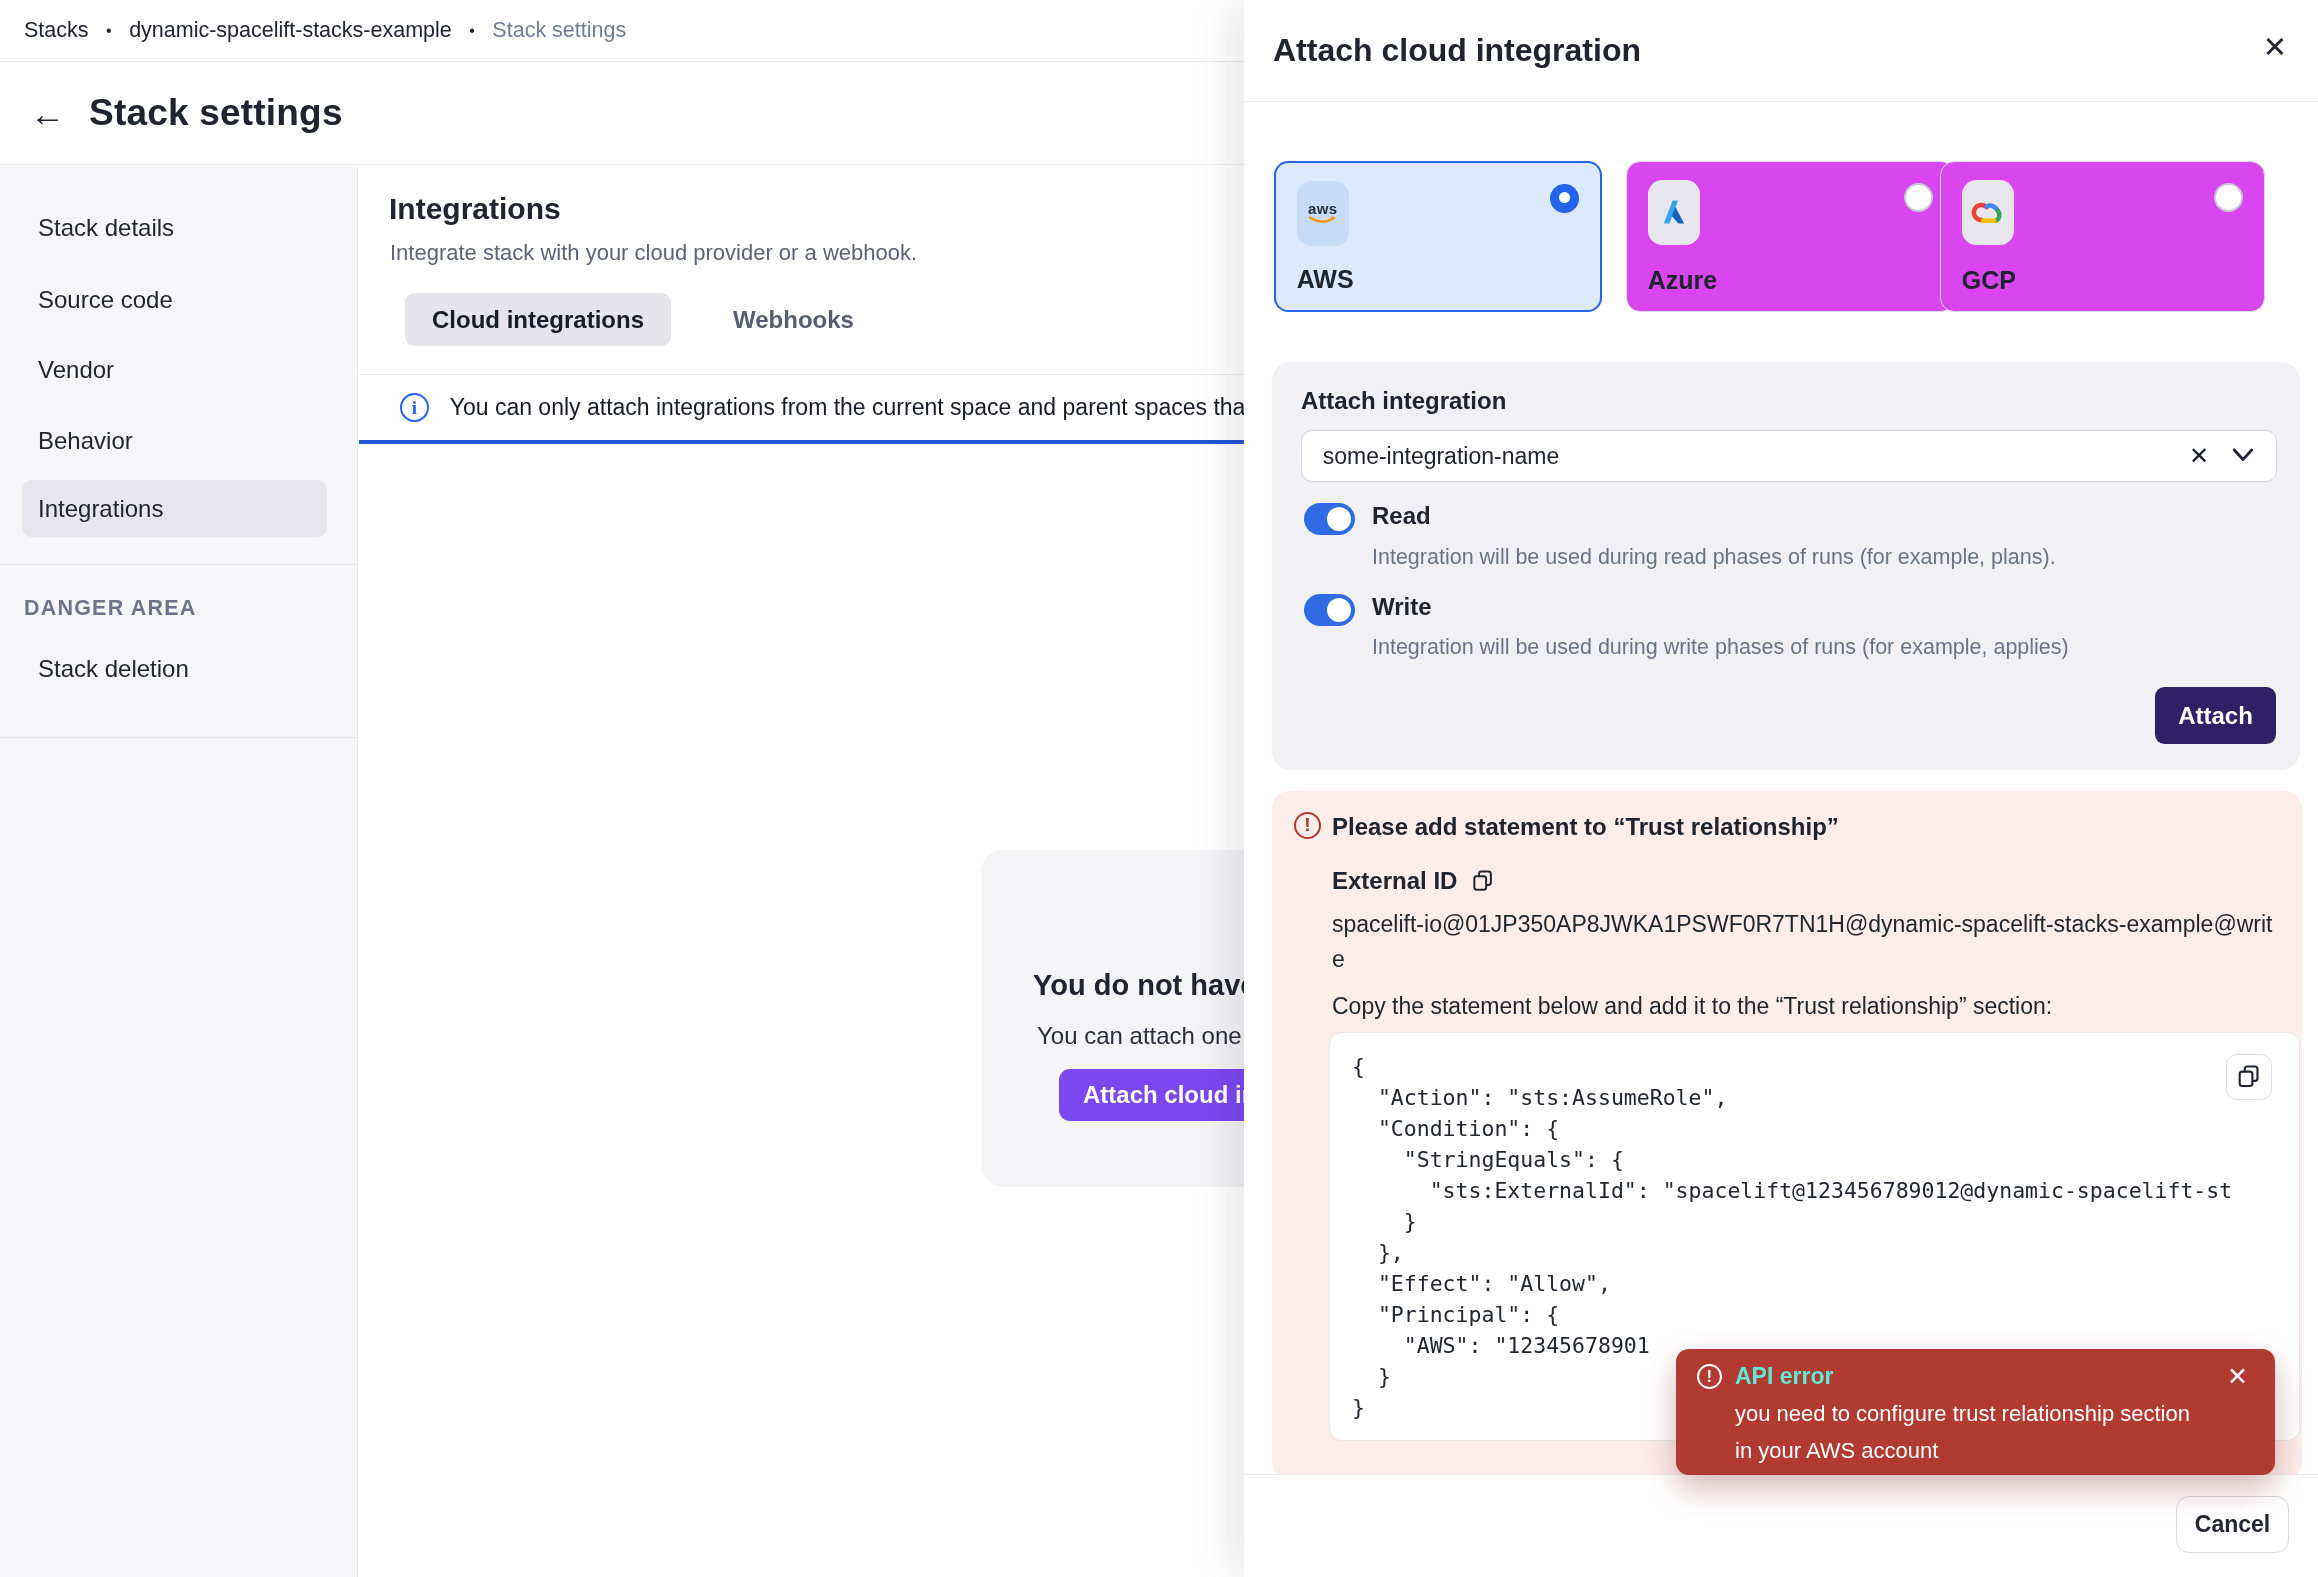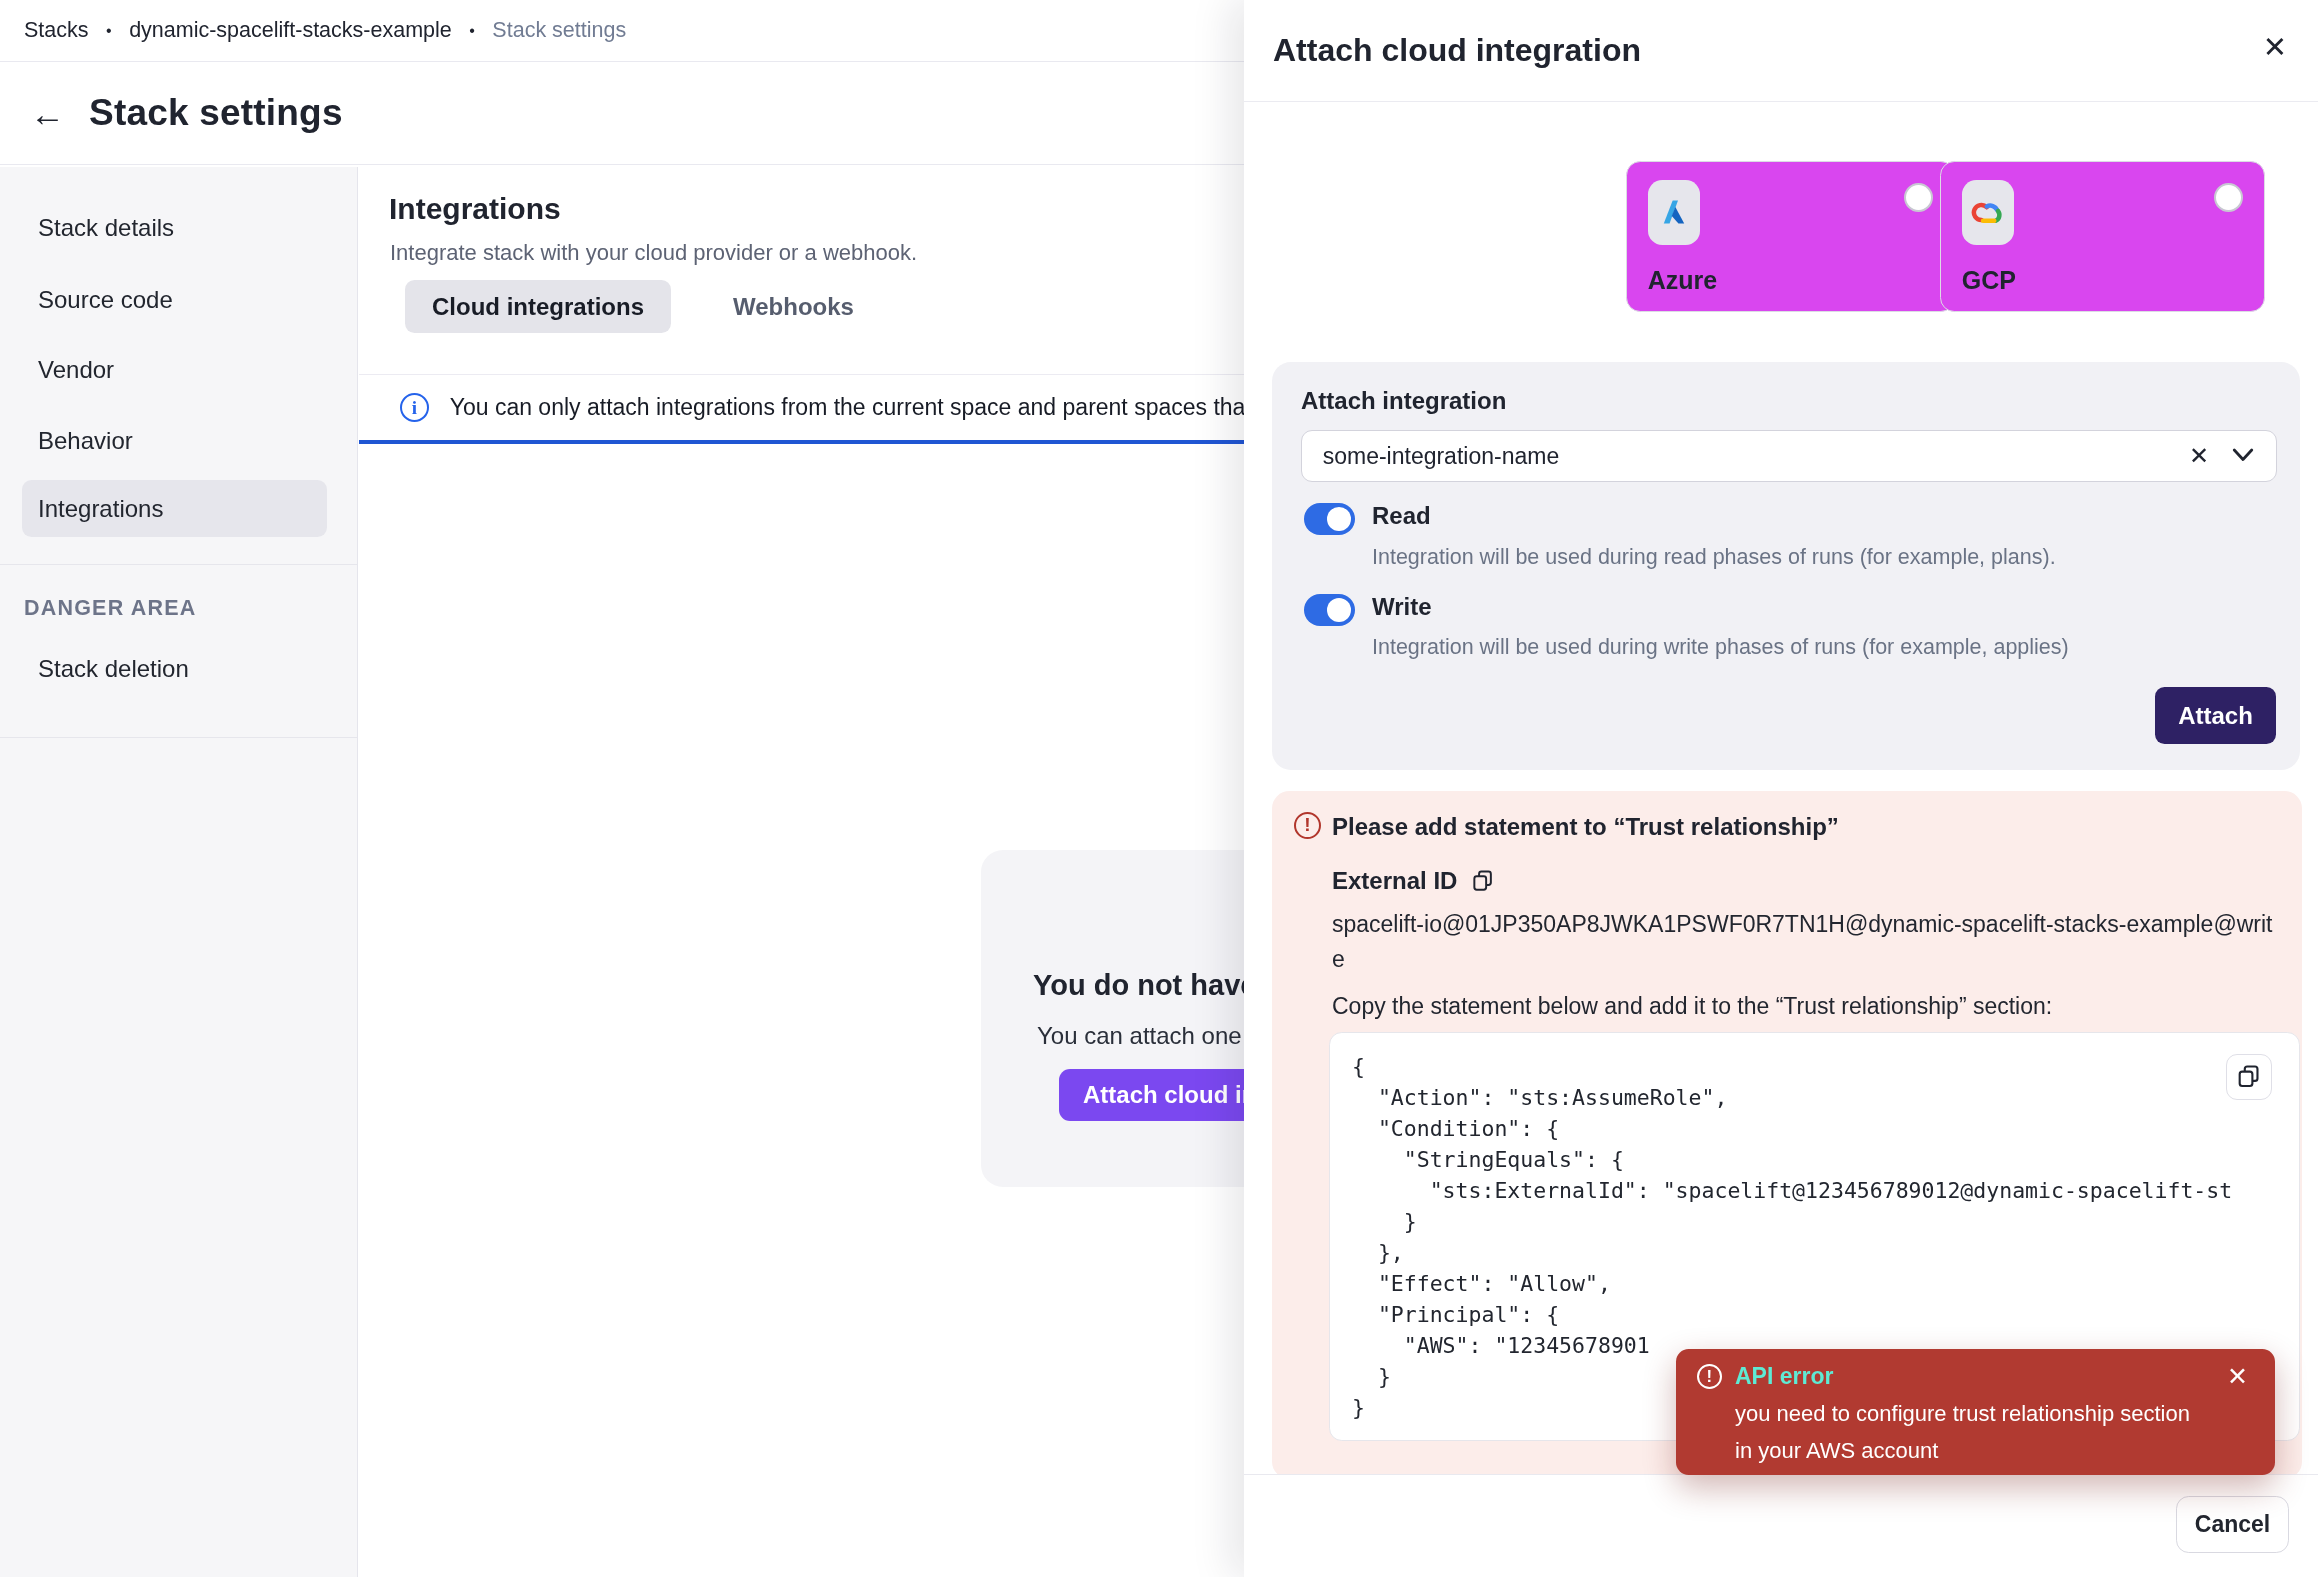--- a/index.html
+++ b/index.html
@@ -32,21 +32,21 @@
   .side-item { position:absolute; left:22px; right:30px; height:45px; display:flex;
     align-items:center; padding-left:16px; font-size:24px; color:#22262f; border-radius:9.5px; cursor:pointer; }
   .side-item.active { background:#e6e6ec; height:57px; }
   .side-div { position:absolute; left:0; right:0; height:0; border-top:1.6px solid #e6e6ec; }
   .danger-head { position:absolute; left:24px; font-size:21.5px; font-weight:700;
     color:#6d7489; letter-spacing:1.2px; }
 
   .content { position:absolute; left:359px; top:0; right:0; bottom:0; background:#fff; }
   .content-title { position:absolute; left:30px; top:25.4px; font-size:30px; font-weight:800; }
   .content-sub { position:absolute; left:31px; top:73px; font-size:22px; color:#5d6374; }
-  .tabs { position:absolute; left:30px; top:113px; display:flex; align-items:center; gap:35px;padding-left:16px; }
+  .tabs { position:absolute; left:30px; top:126px; display:flex; align-items:center; gap:35px;padding-left:16px; }
   .tab { font-size:24px; font-weight:700; color:#565d6e; padding:12.7px 27px; border-radius:9.5px; cursor:pointer; }
   .tab.active { background:#e4e4ea; color:#181c26; }
 
   .info-banner { position:absolute; left:0; right:0; top:207px; height:70px;
     border-top:0.8px solid #ecebf2; border-bottom:4px solid #2056d3; background:#fff;
     display:flex; align-items:center; overflow:hidden; }
   .info-icon { width:29px; height:29px; border-radius:50%; border:2.4px solid #2563eb;
     color:#2563eb; font-size:19px; font-weight:700; display:flex; align-items:center;
     justify-content:center; margin-left:41px; flex:0 0 auto; font-family:"Liberation Serif",serif; }
   .info-text { margin-left:20.7px; font-size:23px; color:#181c26; white-space:nowrap; }
@@ -198,20 +198,31 @@
     </main>
   </div>
 
   <aside class="drawer">
 
     <div class="drawer-header">
       <div class="drawer-title">Attach cloud integration</div>
       <span class="drawer-close">✕</span>
     </div>
 
+    <div class="pcard selected" style="left:30px;width:328px">
+      <div class="logo-tile">
+        <span class="aws-word">aws</span>
+        <svg width="29" height="8.7" viewBox="0 0 36 11">
+          <path d="M2 2 Q18 12 32 2.5" stroke="#f79400" stroke-width="3" fill="none" stroke-linecap="round"></path>
+          <path d="M29 0.5 l5 1.2 -2.6 3.6 z" fill="#f79400"></path>
+        </svg>
+      </div>
+      <span class="radio checked"></span>
+      <div class="pcard-label">AWS</div>
+    </div>
 
     <div class="pcard" style="left:382px;width:329px">
       <div class="logo-tile">
         <svg width="32" height="32" viewBox="0 0 36 36">
           <path d="M16.5 5 L22.5 5 L13 31 L6.5 31 Z" fill="#36a5e5"></path>
           <path d="M19.5 12.5 L29.5 31 L23 31 L15.5 22.5 Z" fill="#1464c0"></path>
         </svg>
       </div>
       <span class="radio"></span>
       <div class="pcard-label">Azure</div>

